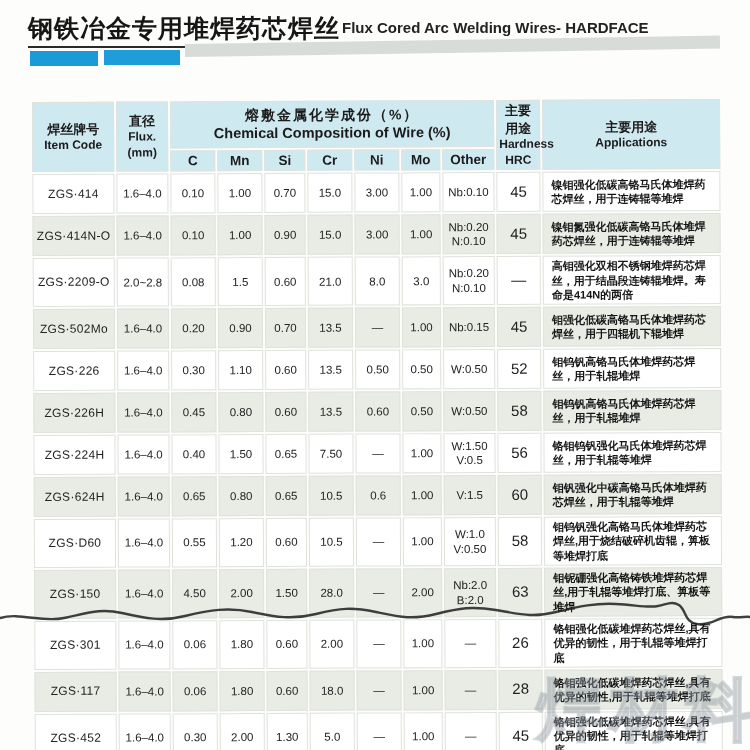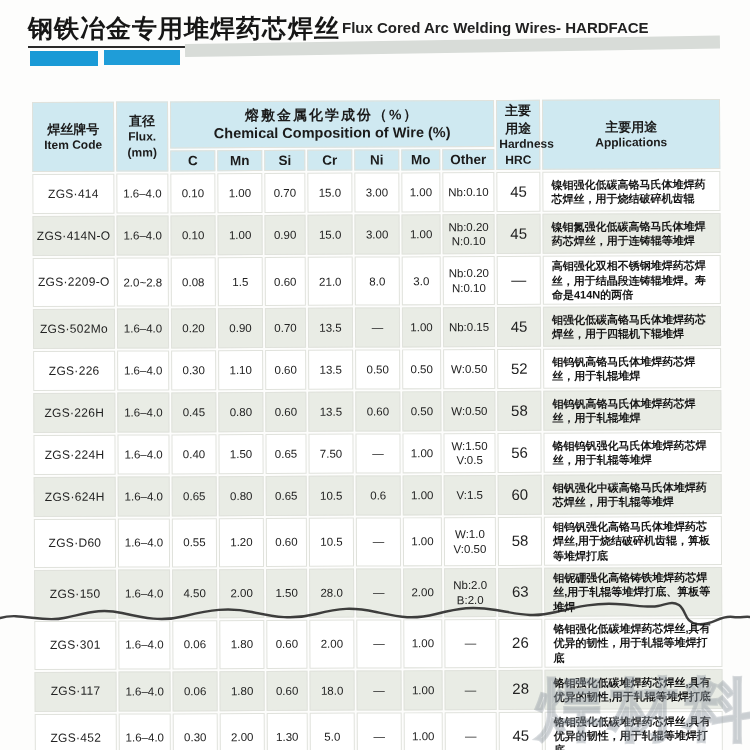--- a/index.html
+++ b/index.html
@@ -123,21 +123,21 @@
           <td class="code">ZGS·414</td>
           <td>1.6–4.0</td>
           <td>0.10</td>
           <td>1.00</td>
           <td>0.70</td>
           <td>15.0</td>
           <td>3.00</td>
           <td>1.00</td>
           <td>Nb:0.10</td>
           <td class="hrc">45</td>
-          <td class="app">镍钼强化低碳高铬马氏体堆焊药芯焊丝，用于烧结破碎机齿辊</td>
+          <td class="app">镍钼强化低碳高铬马氏体堆焊药芯焊丝，用于连铸辊等堆焊</td>
         </tr>
         <tr class="alt">
           <td class="code">ZGS·414N-O</td>
           <td>1.6–4.0</td>
           <td>0.10</td>
           <td>1.00</td>
           <td>0.90</td>
           <td>15.0</td>
           <td>3.00</td>
           <td>1.00</td>

